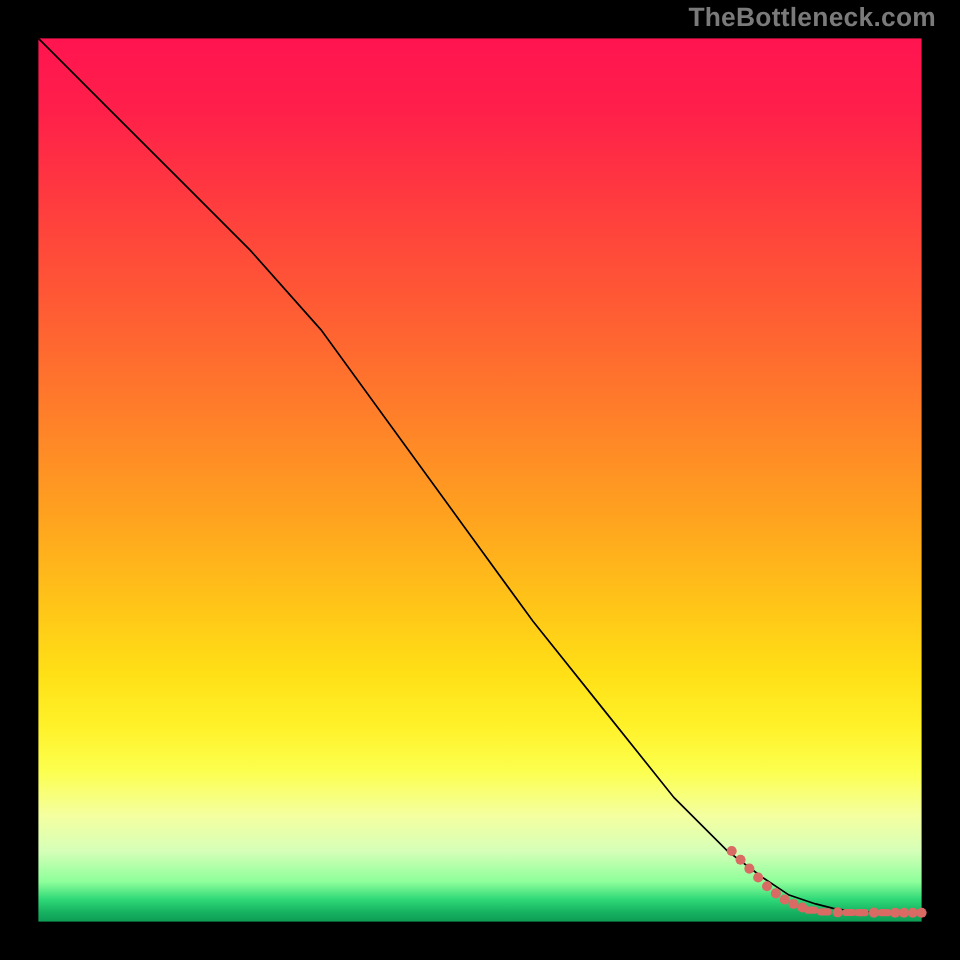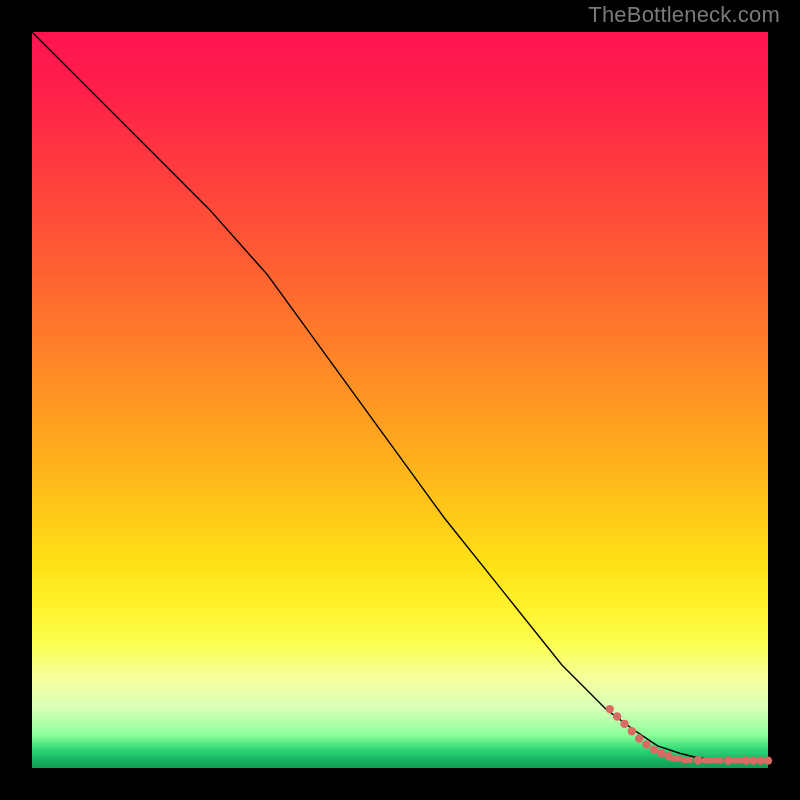--- a/index.html
+++ b/index.html
@@ -16,21 +16,21 @@
     width: 800px;
     height: 800px;
     background: #000;
   }
   .watermark {
     position: absolute;
     top: 2px;
     right: 20px;
     color: #7a7a7a;
     font-size: 22px;
-    font-weight: 400;
+    font-weight: 700;
     letter-spacing: 0.2px;
     user-select: none;
   }
   .plot-area {
     position: absolute;
     left: 32px;
     top: 32px;
     width: 736px;
     height: 736px;
     

